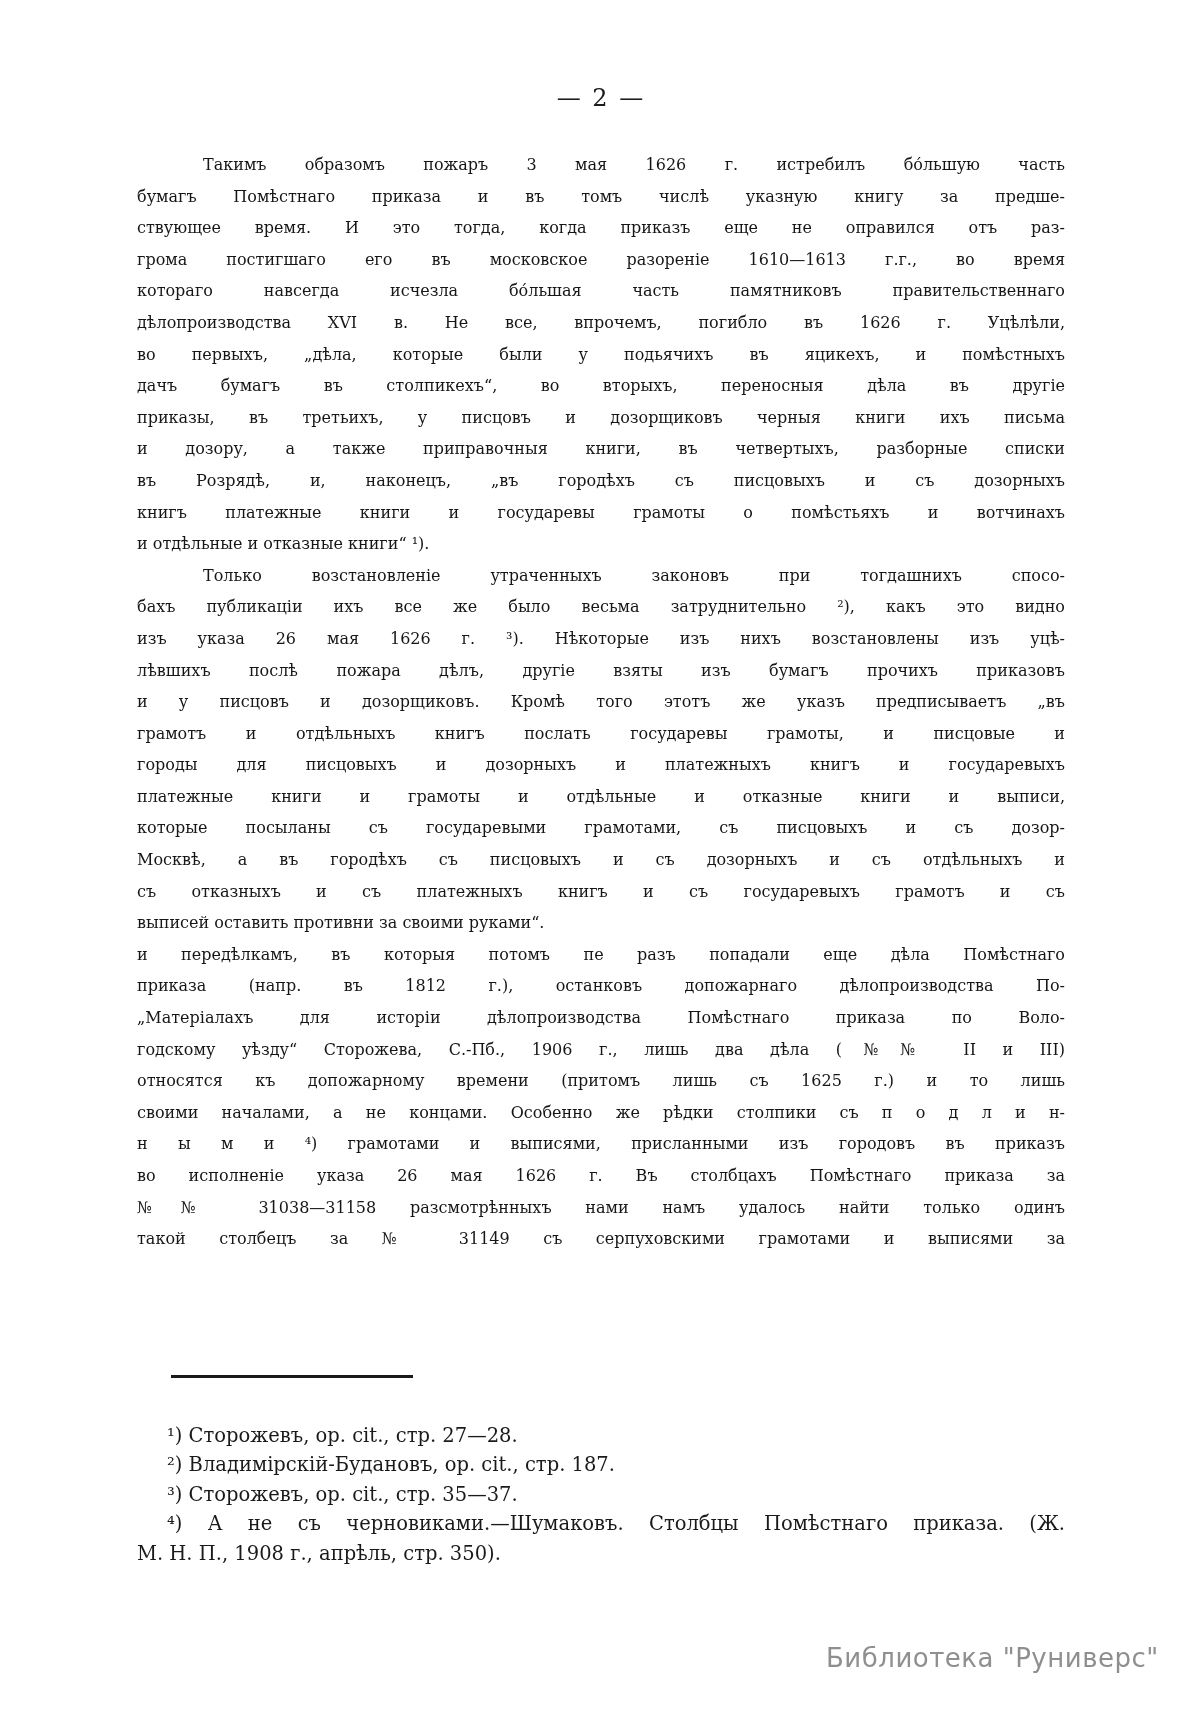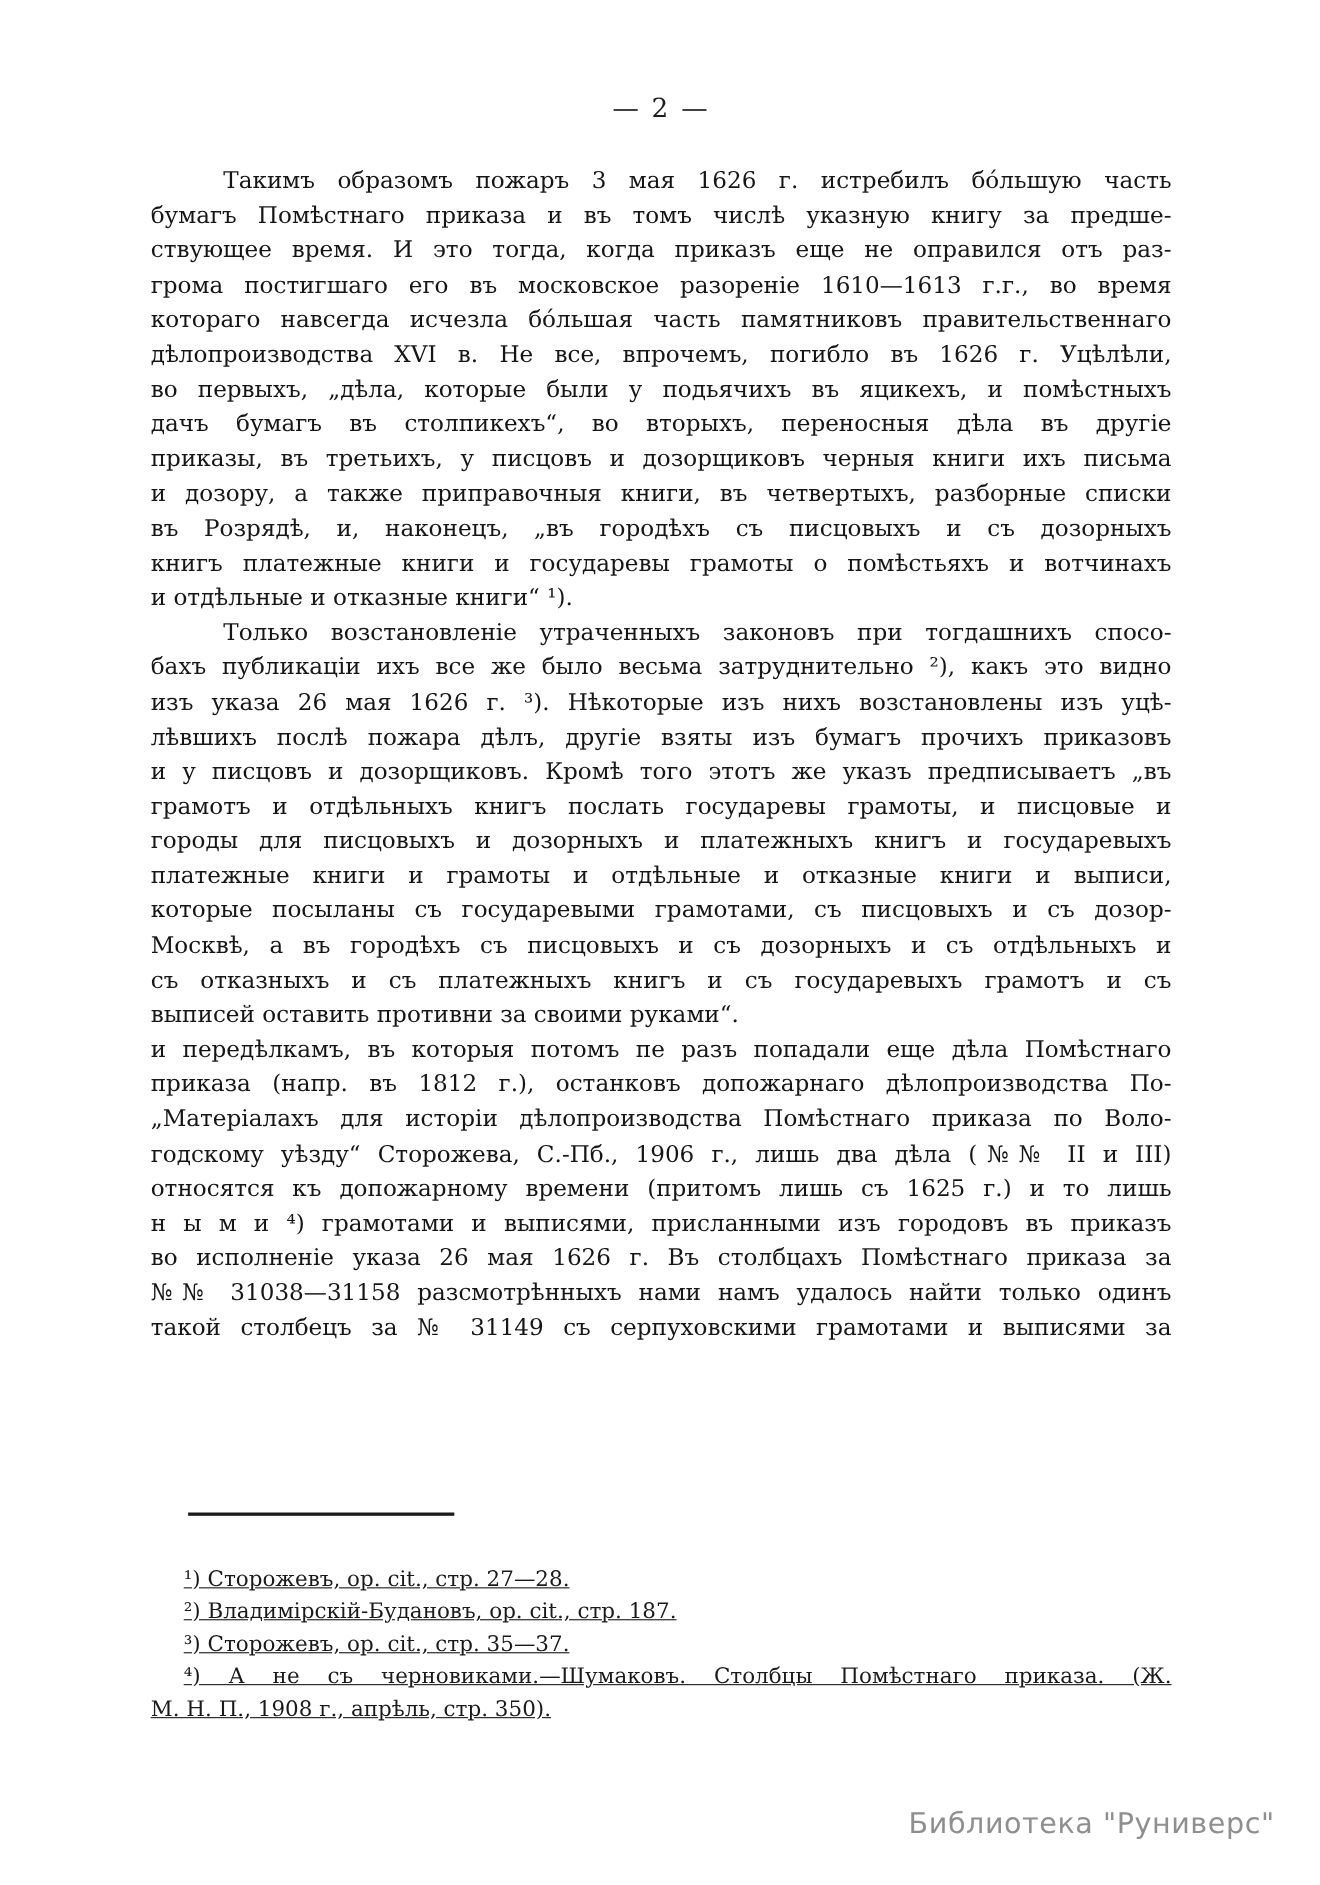--- a/index.html
+++ b/index.html
@@ -15,21 +15,21 @@
     position: absolute;
     left: 137px; top: 84px; width: 928px;
     text-align: center;
     font-size: 24px;
     letter-spacing: 2px;
     color: #1c1c1c;
   }
   .text-block {
     position: absolute;
     left: 137px; top: 149px; width: 928px;
-    font-size: 21px;
+    font-size: 16px;
     line-height: 31.6px;
     color: #161616;
   }
   .line {
     text-align: justify;
     text-align-last: justify;
     white-space: normal;
   }
   .line.indent { text-indent: 66px; }
   .line.end { text-align-last: left; }
@@ -39,21 +39,21 @@
     width: 242px; height: 3px;
     background: #1a1a1a;
   }
   .footnotes {
     position: absolute;
     left: 137px; top: 1421px; width: 928px;
     font-size: 19.5px;
     line-height: 29.4px;
     color: #1a1a1a;
   }
-  .fn-line { text-align: left; text-decoration: underline; }
+  .fn-line { text-align: left; }
   .fn-line.indent { text-indent: 30px; }
   .fn-line.just { text-align: justify; text-align-last: justify; }
   .watermark {
     position: absolute;
     left: 826px; top: 1643px;
     font-family: "DejaVu Sans", "Liberation Sans", sans-serif;
     font-size: 26px;
     color: #8f8f8f;
     letter-spacing: 0.5px;
   }
@@ -92,20 +92,21 @@
     <div class="line">Москвѣ, а въ городѣхъ съ писцовыхъ и съ дозорныхъ и съ отдѣльныхъ и</div>
     <div class="line">съ отказныхъ и съ платежныхъ книгъ и съ государевыхъ грамотъ и съ</div>
     <div class="line end">выписей оставить противни за своими руками“.</div>
   </div>
   <div>
     <div class="line">и передѣлкамъ, въ которыя потомъ пе разъ попадали еще дѣла Помѣстнаго</div>
     <div class="line">приказа (напр. въ 1812 г.), останковъ допожарнаго дѣлопроизводства По-</div>
     <div class="line">„Матеріалахъ для исторіи дѣлопроизводства Помѣстнаго приказа по Воло-</div>
     <div class="line">годскому уѣзду“ Сторожева, С.-Пб., 1906 г., лишь два дѣла (№№ II и III)</div>
     <div class="line">относятся къ допожарному времени (притомъ лишь съ 1625 г.) и то лишь</div>
+    <div class="line">своими началами, а не концами. Особенно же рѣдки столпики съ п о д л и н-</div>
     <div class="line">н ы м и ⁴) грамотами и выписями, присланными изъ городовъ въ приказъ</div>
     <div class="line">во исполненіе указа 26 мая 1626 г. Въ столбцахъ Помѣстнаго приказа за</div>
     <div class="line">№№ 31038—31158 разсмотрѣнныхъ нами намъ удалось найти только одинъ</div>
     <div class="line">такой столбецъ за № 31149 съ серпуховскими грамотами и выписями за</div>
   </div>
 </div>
 
 <div class="fn-sep"></div>
 
 <div class="footnotes">

